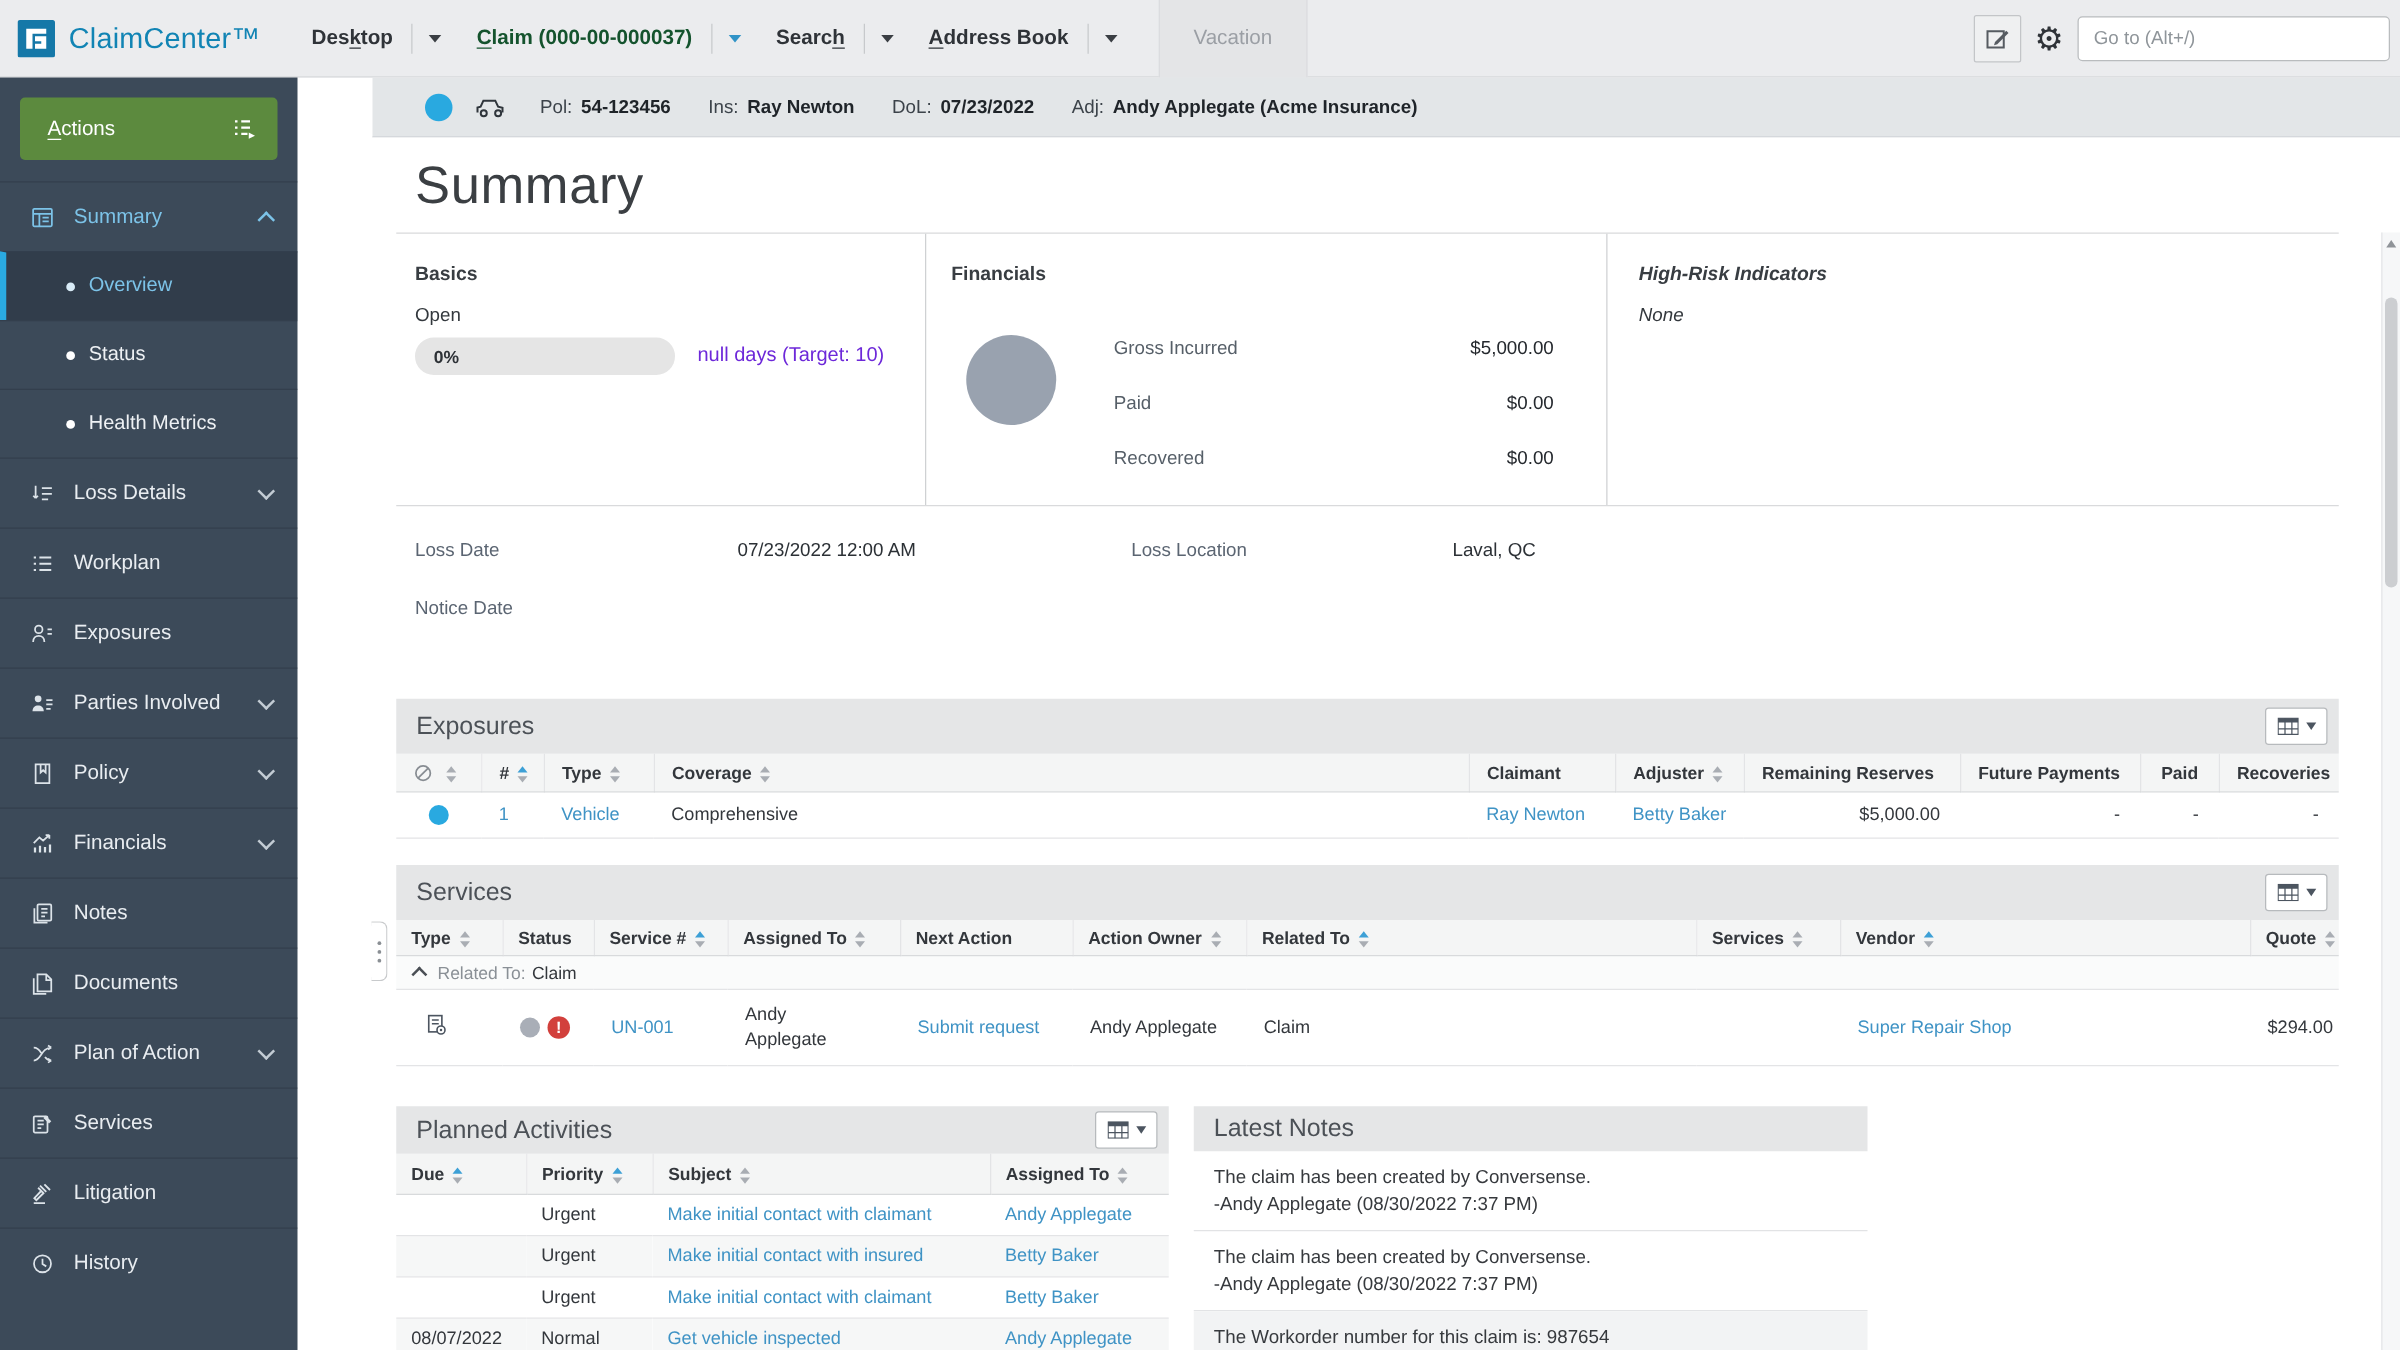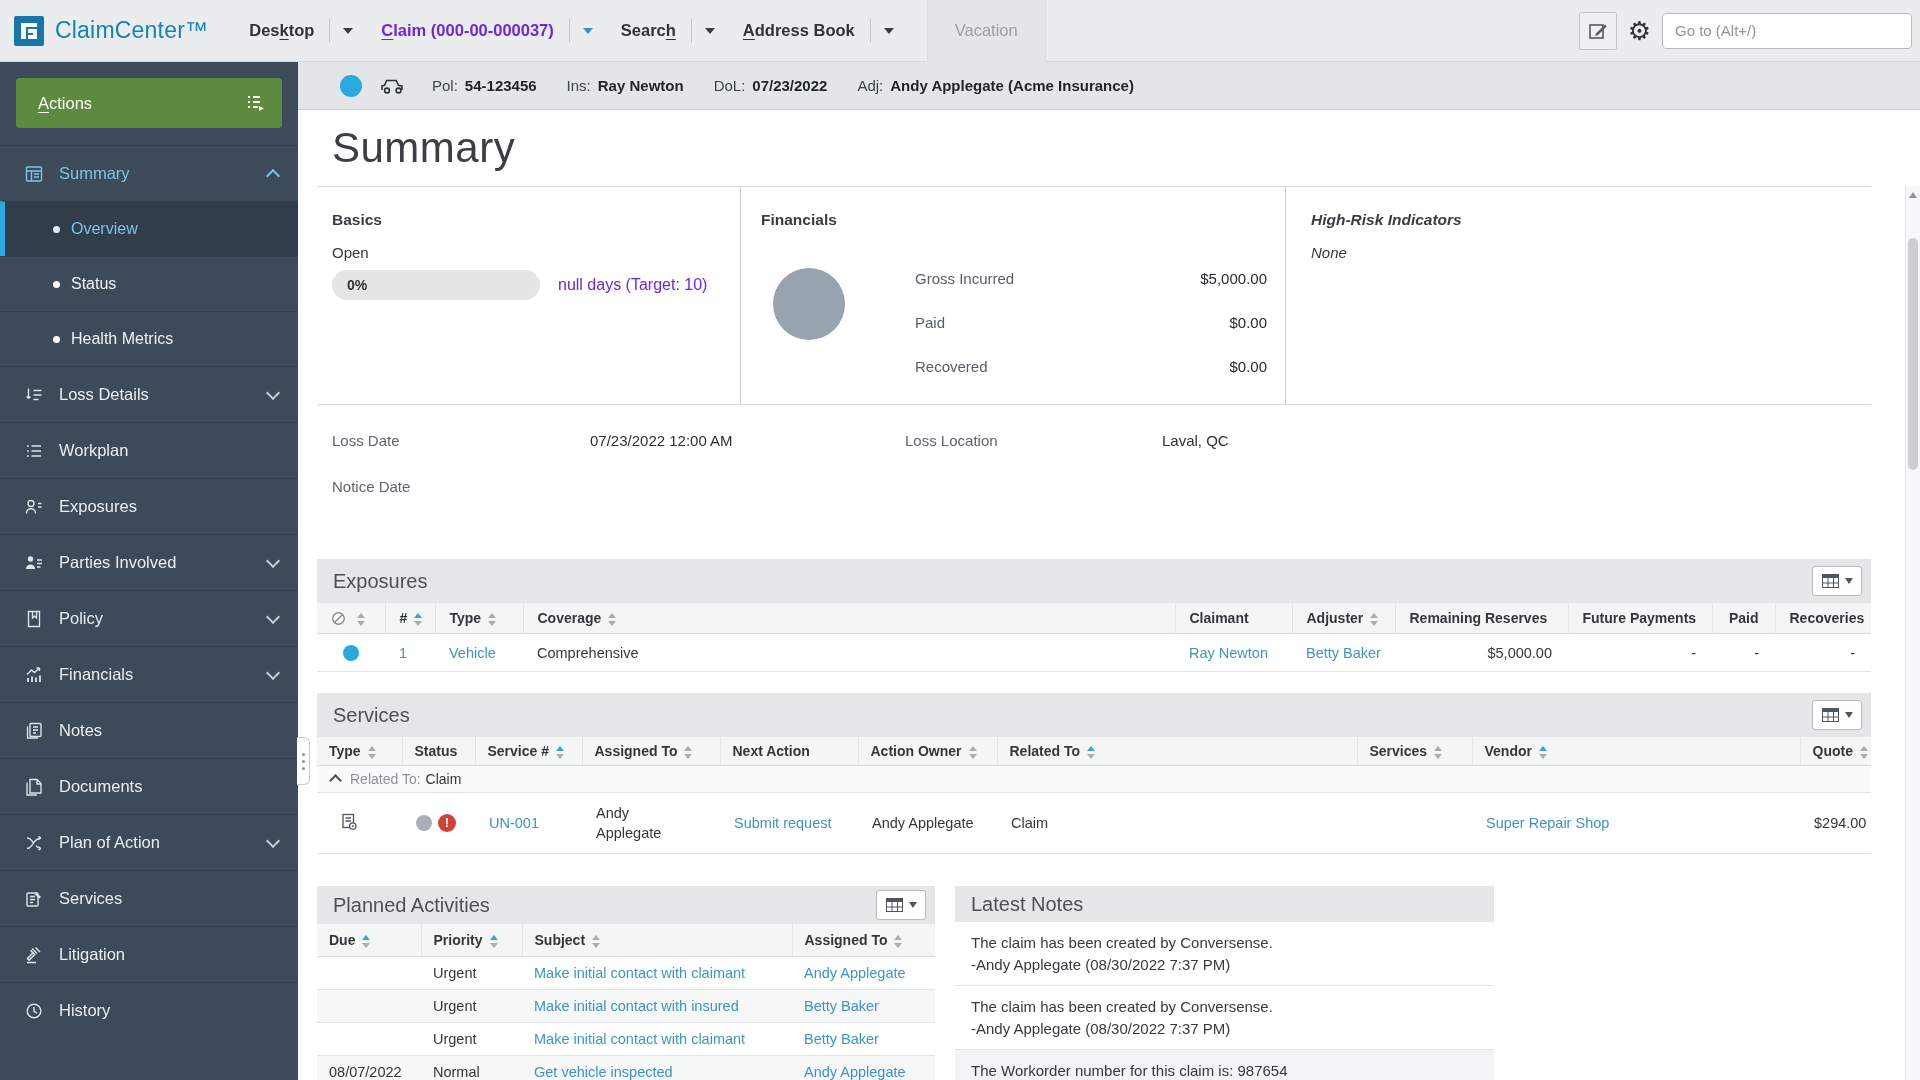--- a/index.html
+++ b/index.html
@@ -5,21 +5,21 @@
   html,body{margin:0;padding:0;background:#fff;}
   .app{position:relative;width:1920px;height:1080px;overflow:hidden;background:#fff;
        font-family:"Liberation Sans","DejaVu Sans",sans-serif;color:#333;}
   
   .topnav{position:absolute;left:0;top:0;width:1920px;height:62px;background:#ebecee;
           border-bottom:1px solid #d7d9db;display:flex;align-items:center;box-sizing:border-box;}
   .brand{display:flex;align-items:center;gap:11px;padding:0 26px 0 14px;}
   .brand-name{font-size:23px;color:#1184b4;letter-spacing:.2px;}
   .navgrp{display:flex;align-items:center;height:62px;font-weight:bold;}
   .navlbl{padding:0 15px;font-size:16.5px;color:#2f3338;cursor:default;white-space:nowrap;}
-  .navlbl.active{color:#6d28d9;}
+  .navlbl.active{color:#14532d;}
   .ak{text-decoration:underline;text-underline-offset:3px;}
   .navsep{width:1px;height:24px;background:#c7c9cc;}
   .navcaret{padding:0 13px;display:flex;align-items:center;}
   .car3{width:0;height:0;border-left:5px solid transparent;border-right:5px solid transparent;border-top:6px solid #3a3e43;}
   .vacation{height:62px;display:flex;align-items:center;padding:0 27px;margin-left:20px;
             background:#e4e5e7;border-left:1px solid #dbdcdf;border-right:1px solid #dbdcdf;
             color:#9b9fa5;font-size:16.5px;}
   .nav-right{margin-left:auto;display:flex;align-items:center;gap:9px;padding-right:8px;}
   .edit-btn{width:38px;height:38px;background:#eff0f1;border:1px solid #c3c5c8;border-radius:2px;
             display:flex;align-items:center;justify-content:center;box-sizing:border-box;}
@@ -29,21 +29,21 @@
   .goto input::placeholder{color:#8f959a;}
   
   .claimbar{position:absolute;left:298px;top:62px;width:1622px;height:48px;background:#e3e6e8;
             border-bottom:1px solid #d1d4d7;display:flex;align-items:center;padding-left:42px;
             box-sizing:border-box;font-size:15px;color:#3c434a;}
   .cb-circle{width:22px;height:22px;border-radius:50%;background:#29a9e0;margin-right:16px;flex:none;}
   .cb-car{margin-right:24px;display:flex;}
   .cbg{display:flex;gap:7px;margin-right:30px;white-space:nowrap;}
   .cbv{font-weight:700;color:#1f2429;}
   
-  .sidebar{position:absolute;left:0;top:62px;width:298px;height:1018px;background:#3c4a59;overflow:hidden;}
+  .sidebar{position:absolute;left:0;top:62px;width:238px;height:1018px;background:#3c4a59;overflow:hidden;}
   .actions-wrap{padding:16px 16px 17px 16px;}
   .actions-btn{height:50px;background:#5c8a3e;border-radius:4px;display:flex;align-items:center;
                justify-content:space-between;padding:0 16px 0 22px;color:#fff;font-size:16.5px;cursor:pointer;}
   .sitem{height:56px;display:flex;align-items:center;border-top:1px solid #333f4d;
          padding:0 20px 0 22px;color:#e9edf1;font-size:16.5px;box-sizing:border-box;cursor:pointer;}
   .sitem .icn{width:24px;display:flex;justify-content:center;margin-right:13px;flex:none;}
   .sitem .lbl{flex:1;}
   .sitem.blue{color:#7cc3e8;}
   .ssub{height:55px;display:flex;align-items:center;border-top:1px solid #333f4d;
         padding-left:53px;color:#eef1f4;font-size:16px;box-sizing:border-box;cursor:pointer;}
@@ -63,21 +63,21 @@
   .tcol{padding-top:24px;box-sizing:border-box;}
   .tc1{width:423px;padding-left:15px;}
   .tc2{width:545px;border-left:1px solid #cfd1d3;padding-left:20px;}
   .tc3{flex:1;border-left:1px solid #cfd1d3;padding-left:25px;font-style:italic;}
   .sec-h{font-size:15.5px;font-weight:700;color:#383d42;margin:0 0 15px 0;}
   .open-lbl{font-size:15px;color:#33383d;margin-bottom:9px;}
   .prow{display:flex;align-items:center;gap:18px;}
   .pbar{width:208px;height:30px;background:#e5e5e5;border-radius:15px;display:flex;align-items:center;
         padding-left:15px;font-size:14px;font-weight:700;color:#2e3237;box-sizing:border-box;}
   .days{font-size:16px;color:#6d28d9;}
-  .finwrap{display:flex;gap:70px;padding-left:12px;}
+  .finwrap{display:flex;gap:46px;padding-left:12px;}
   .donut{width:72px;height:72px;border-radius:50%;background:#99a2af;margin-top:24px;flex:none;}
   .finrows{width:352px;padding-top:12px;}
   .finrow{display:flex;justify-content:space-between;align-items:center;height:44px;font-size:15px;}
   .finlab{color:#565f68;}
   .finval{color:#25292e;}
   .nonev{font-size:15px;color:#33383d;margin-top:6px;}
   .loss-grid{height:154px;padding:27px 0 0 15px;box-sizing:border-box;font-size:15px;}
   .lrow{display:flex;height:46px;}
   .llab{width:258px;color:#5b6572;}
   .lval{width:315px;color:#2c3136;}

